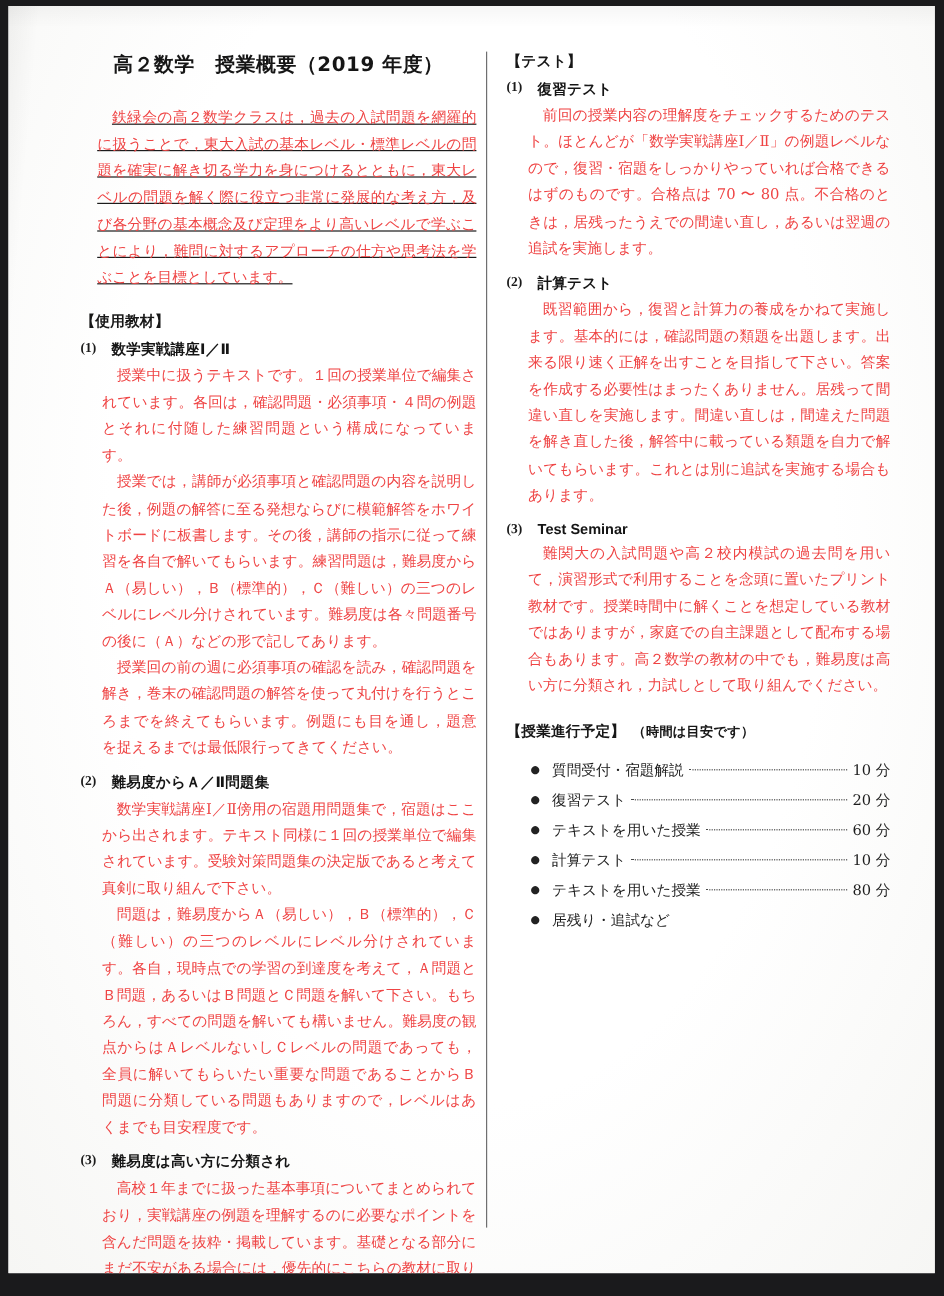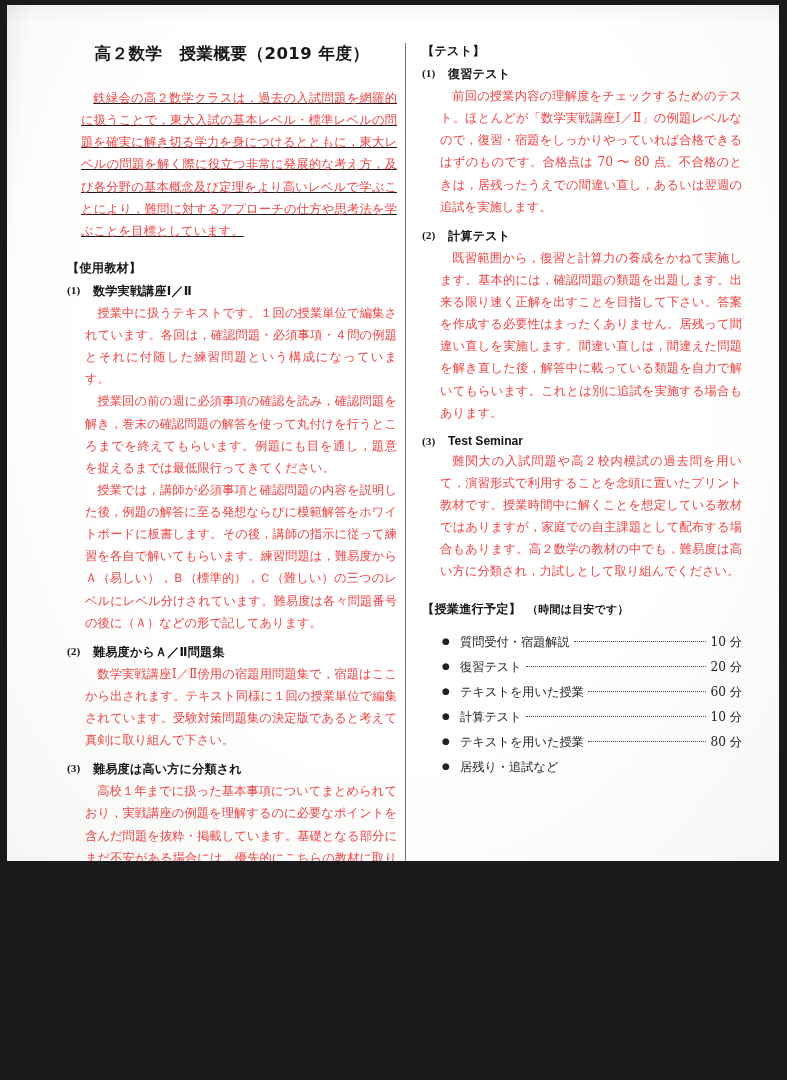--- a/index.html
+++ b/index.html
@@ -14,21 +14,21 @@
     overflow: hidden;
     font-family: "Liberation Serif", "DejaVu Serif", serif;
   }
 
   
   #page-sheet {
     position: absolute;
     left: 7px;
     top: 5px;
     width: 772px;
-    height: 856px;
+    height: 1056px;
     background: #fdfdfd;
     box-sizing: border-box;
     overflow: hidden;
   }
 
   
   #paper-tone {
     position: absolute;
     inset: 0;
     background:
@@ -189,32 +189,33 @@
       <div class="section-block">
         <div class="section-heading">【使用教材】</div>
 
         <div>
           <div class="numbered-item">
             <span class="marker">(1)</span>
             <span class="item-title">数学実戦講座Ⅰ／Ⅱ</span>
           </div>
           <div class="body-group">
             <p class="para">授業中に扱うテキストです。１回の授業単位で編集されています。各回は，確認問題・必須事項・４問の例題とそれに付随した練習問題という構成になっています。</p>
+            <p class="para">授業では，講師が必須事項と確認問題の内容を説明した後，例題の解答に至る発想ならびに模範解答をホワイトボードに板書します。その後，講師の指示に従って練習を各自で解いてもらいます。練習問題は，難易度から Ａ（易しい），Ｂ（標準的），Ｃ（難しい）の三つのレベルにレベル分けされています。難易度は各々問題番号の後に（Ａ）などの形で記してあります。</p>
             <p class="para">授業回の前の週に必須事項の確認を読み，確認問題を解き，巻末の確認問題の解答を使って丸付けを行うところまでを終えてもらいます。例題にも目を通し，題意を捉えるまでは最低限行ってきてください。</p>
-            <p class="para">授業では，講師が必須事項と確認問題の内容を説明した後，例題の解答に至る発想ならびに模範解答をホワイトボードに板書します。その後，講師の指示に従って練習を各自で解いてもらいます。練習問題は，難易度から Ａ（易しい），Ｂ（標準的），Ｃ（難しい）の三つのレベルにレベル分けされています。難易度は各々問題番号の後に（Ａ）などの形で記してあります。</p>
           </div>
         </div>
 
         <div>
           <div class="numbered-item">
             <span class="marker">(2)</span>
             <span class="item-title">難易度からＡ／Ⅱ問題集</span>
           </div>
           <div class="body-group">
             <p class="para">数学実戦講座Ⅰ／Ⅱ傍用の宿題用問題集で，宿題はここから出されます。テキスト同様に１回の授業単位で編集されています。受験対策問題集の決定版であると考えて真剣に取り組んで下さい。</p>
+            <p class="para">問題は，難易度からＡ（易しい），Ｂ（標準的），Ｃ（難しい）の三つのレベルにレベル分けされています。各自，現時点での学習の到達度を考えて，Ａ問題とＢ問題，あるいはＢ問題とＣ問題を解いて下さい。もちろん，すべての問題を解いても構いません。難易度の観点からはＡレベルないしＣレベルの問題であっても，全員に解いてもらいたい重要な問題であることからＢ問題に分類している問題もありますので，レベルはあくまでも目安程度です。</p>
           </div>
         </div>
 
         <div>
           <div class="numbered-item">
             <span class="marker">(3)</span>
             <span class="item-title">難易度は高い方に分類され</span>
           </div>
           <div class="body-group">
             <p class="para">高校１年までに扱った基本事項についてまとめられており，実戦講座の例題を理解するのに必要なポイントを含んだ問題を抜粋・掲載しています。基礎となる部分にまだ不安がある場合には，優先的にこちらの教材に取り組むようにしてください。</p>

